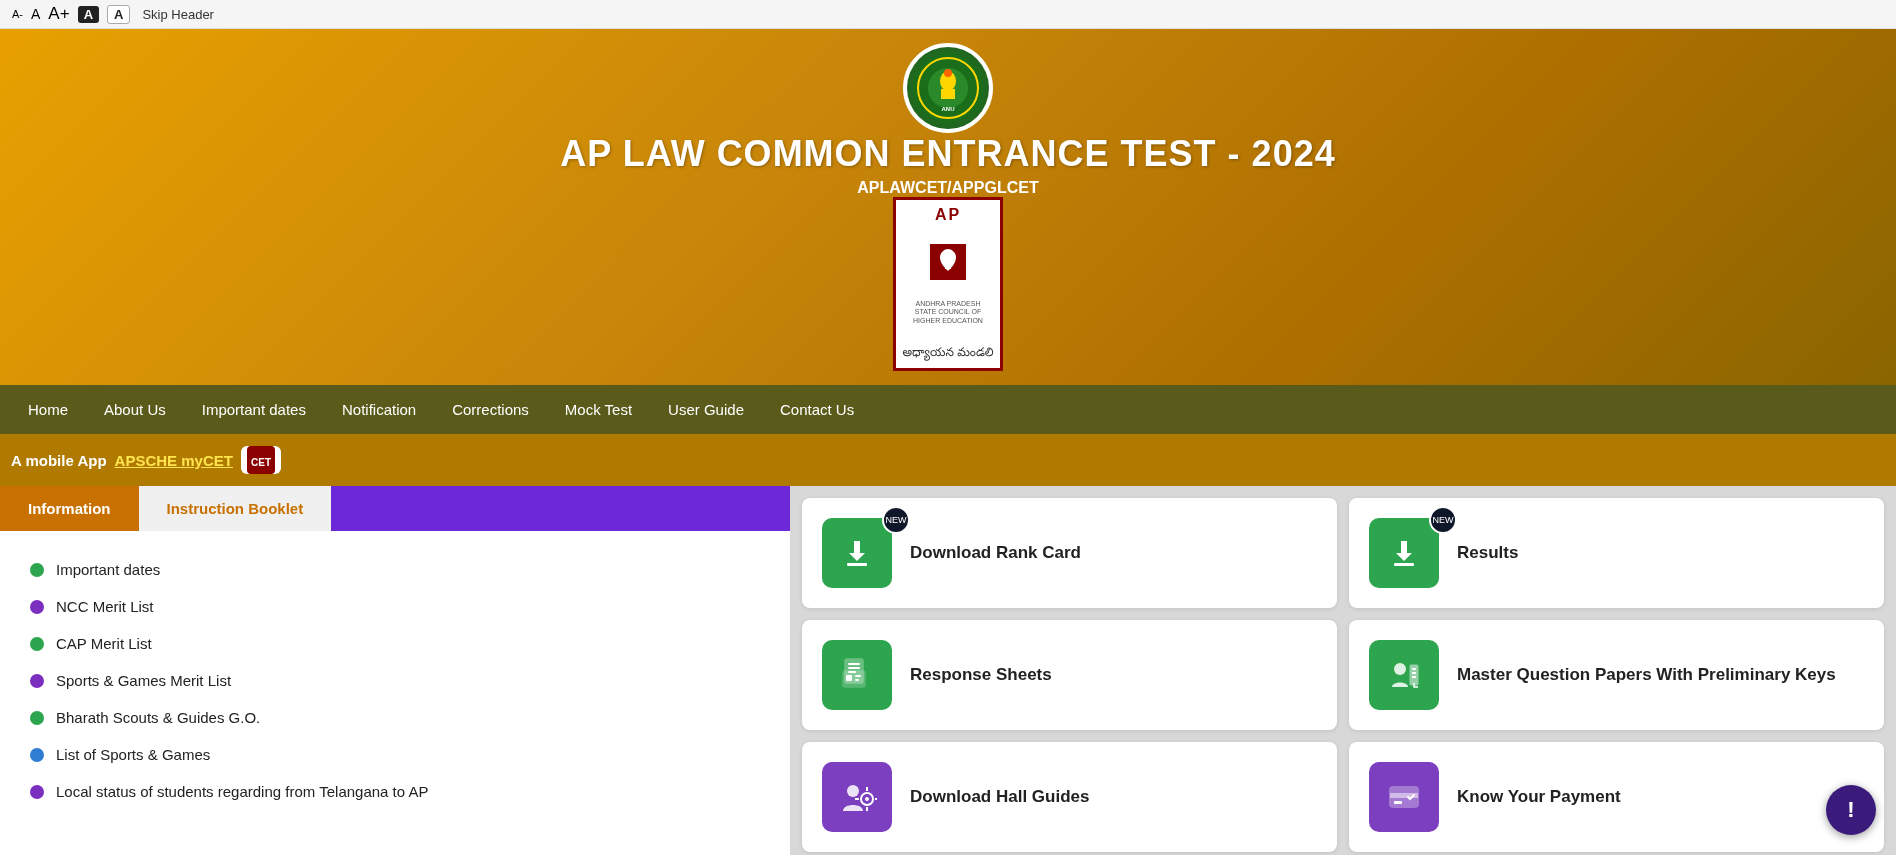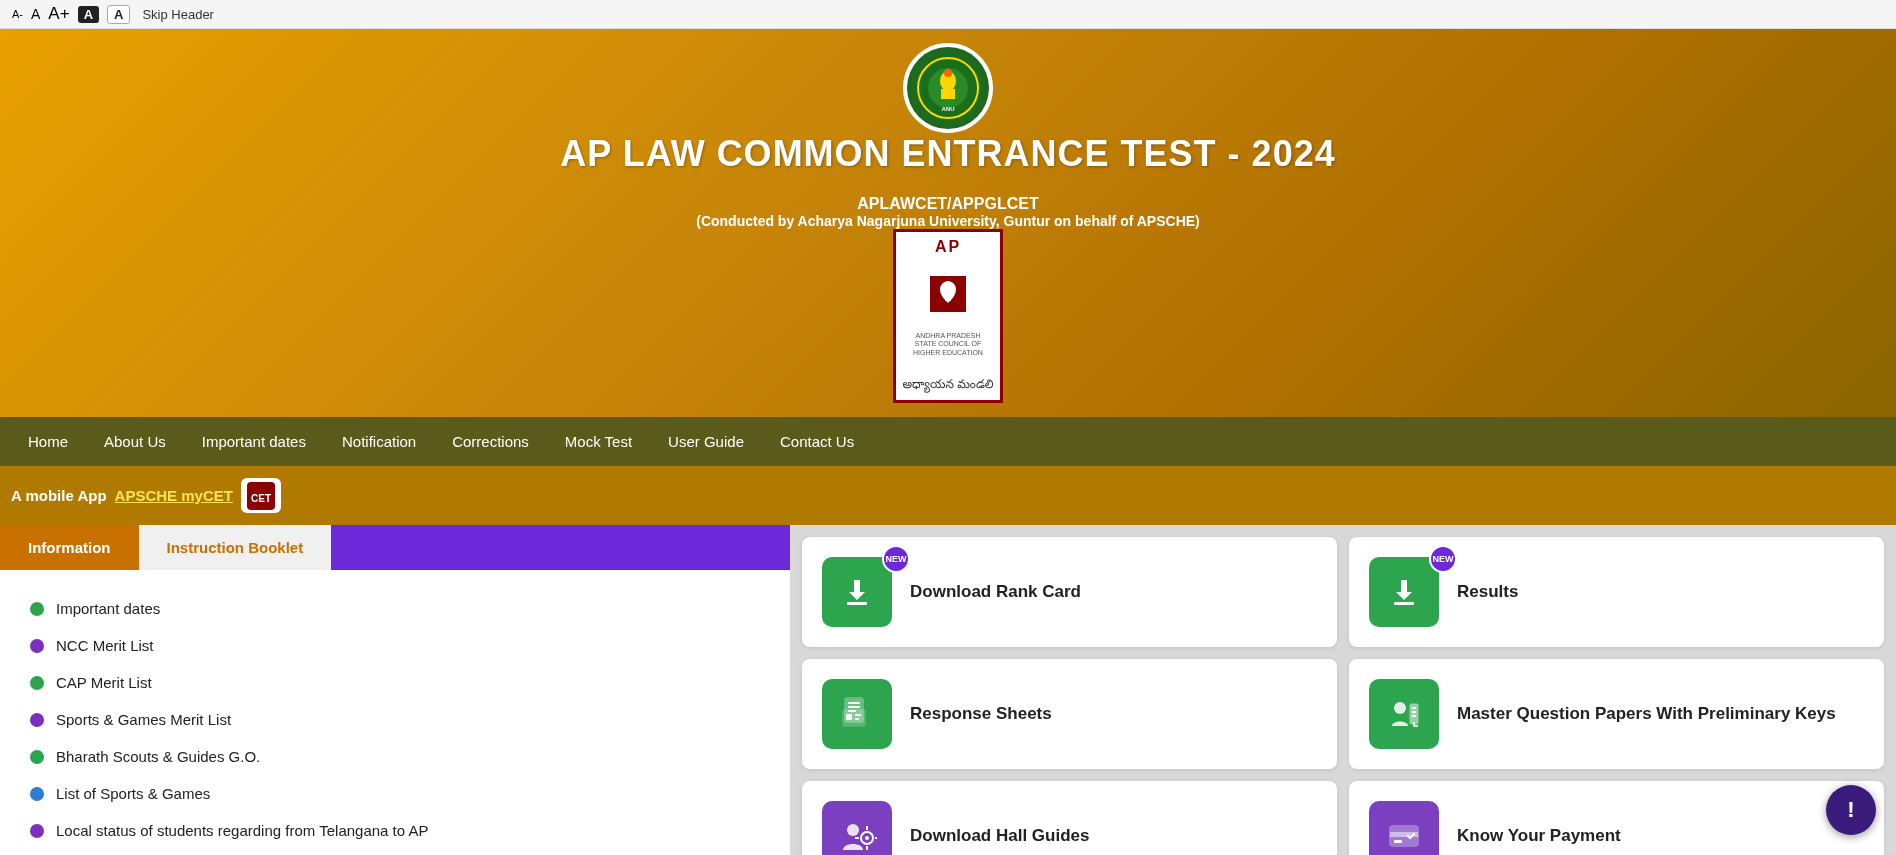--- a/index.html
+++ b/index.html
@@ -44,21 +44,21 @@
       width: 82px; height: 82px; border-radius: 50%;
       background: radial-gradient(circle, #2a7d2a, #1a5c1a);
       display: flex; align-items: center; justify-content: center;
       color: white; font-size: 10px; text-align: center; font-weight: bold;
     }
     .header-center { text-align: center; flex: 1; }
     .header-title {
       color: white; font-size: 36px; font-weight: 900; letter-spacing: 1px;
       text-shadow: 1px 1px 3px rgba(0,0,0,0.3);
     }
-    .header-subtitle { color: white; font-size: 16px; font-weight: bold; margin-top: 20px; }
+    .header-subtitle { color: white; font-size: 16px; font-weight: bold; margin-top: 4px; }
     .header-conducted { color: white; font-size: 14px; font-weight: bold; }
     .header-logo-right {
       background: white; border: 3px solid #8B0000; padding: 6px;
       display: flex; flex-direction: column; align-items: center; justify-content: center;
       min-width: 80px; min-height: 80px;
     }
     .apsche-logo {
       display: flex; flex-direction: column; align-items: center; gap: 18px;
     }
 
@@ -82,21 +82,21 @@
       align-items: center;
       gap: 8px;
       color: white;
       font-size: 15px;
       font-weight: bold;
     }
     .banner-app-name {
       color: #ffe44d; font-weight: 900; text-decoration: underline; cursor: pointer;
     }
     .banner-icon {
-      width: 40px; height: 35px; background: white; border-radius: 6px;
+      width: 40px; height: 28px; background: white; border-radius: 6px;
       display: flex; align-items: center; justify-content: center;
       color: #8B0000; font-size: 10px; font-weight: bold; flex-shrink: 0;
     }
 
     
     .main-area {
       display: flex;
       background: #f0f0f0;
       min-height: 450px;
     }
@@ -165,21 +165,21 @@
     .card-icon.purple-bg { background: #7b3fbf; }
 
     .card-icon svg { width: 40px; height: 40px; fill: white; }
 
     .card-label {
       font-size: 17px; font-weight: bold; color: #222; line-height: 1.3;
     }
 
     .new-badge {
       position: absolute; top: 8px; left: 80px;
-      background: #6d28d9; color: white; font-size: 9px; font-weight: 700;
+      background: #0f172a; color: white; font-size: 9px; font-weight: 400;
       border-radius: 50%; width: 28px; height: 28px;
       display: flex; align-items: center; justify-content: center;
       border: 2px solid white;
     }
 
     
     .notif-btn {
       position: fixed; bottom: 20px; right: 20px;
       width: 50px; height: 50px; border-radius: 50%;
       background: #3a1a7a; color: white;
@@ -211,21 +211,20 @@
         <ellipse cx="35" cy="28" rx="8" ry="10" fill="#ffd700"></ellipse>
         <rect x="28" y="36" width="14" height="10" fill="#ffd700"></rect>
         <circle cx="35" cy="20" r="4" fill="#ff6600"></circle>
         <text x="35" y="58" text-anchor="middle" fill="white" font-size="6" font-weight="bold">ANU</text>
       </svg>
     </div>
   </div>
   <div class="header-center">
     <div class="header-title">AP LAW COMMON ENTRANCE TEST - 2024</div>
     <div class="header-subtitle">APLAWCET/APPGLCET</div>
-    <div class="header-conducted">(Conducted by Acharya Nagarjuna University, Guntur on behalf of APSCHE)</div>
   </div>
   <div class="header-logo-right">
     <div class="apsche-logo">
       <div style="font-size:16px;font-weight:900;color:#8B0000;letter-spacing:2px;">AP</div>
       <div style="width:36px;height:36px;background:#8B0000;display:flex;align-items:center;justify-content:center;margin:2px 0;">
         <svg width="24" height="30" viewBox="0 0 24 30" fill="white">
           <path d="M12 2 C8 2 4 6 4 10 C4 16 8 20 12 24 C16 20 20 16 20 10 C20 6 16 2 12 2Z"></path>
           <rect x="9" y="14" width="6" height="8" fill="white"></rect>
         </svg>
       </div>

